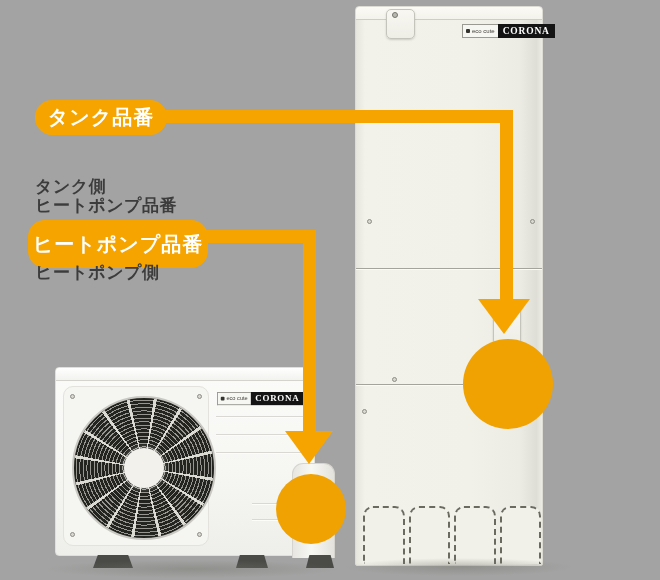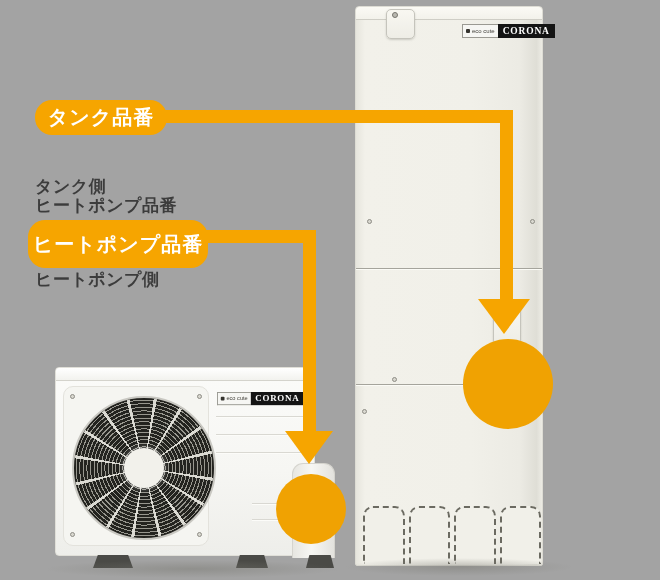--- a/index.html
+++ b/index.html
@@ -144,17 +144,17 @@
     </g>
   </svg>
 
   <div class="pill" style="left:35px;top:100px;width:132px;height:35px;">タンク品番</div>
   <div class="note" style="left:35px;top:153px;margin-top:24px;">
     <div>タンク側</div>
     <div>ヒートポンプ品番</div>
   </div>
 
   <div class="pill" style="left:28px;top:220px;width:180px;height:48px;">ヒートポンプ品番</div>
-  <div class="note" style="left:35px;top:270px;">
+  <div class="note" style="left:35px;top:263px;">
     <div>ヒートポンプ側</div>
   </div>
 
 </div>
 
 </body></html>

